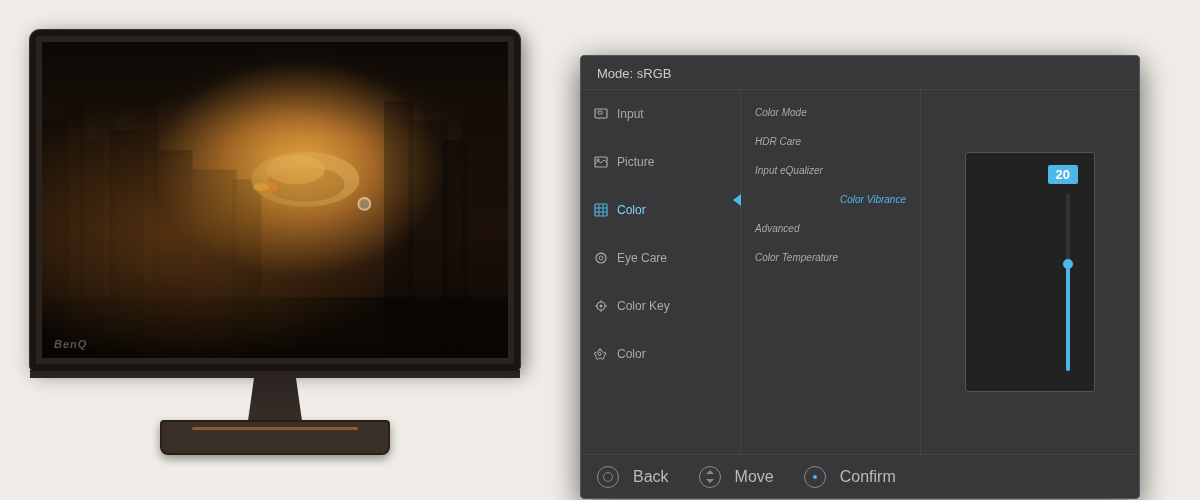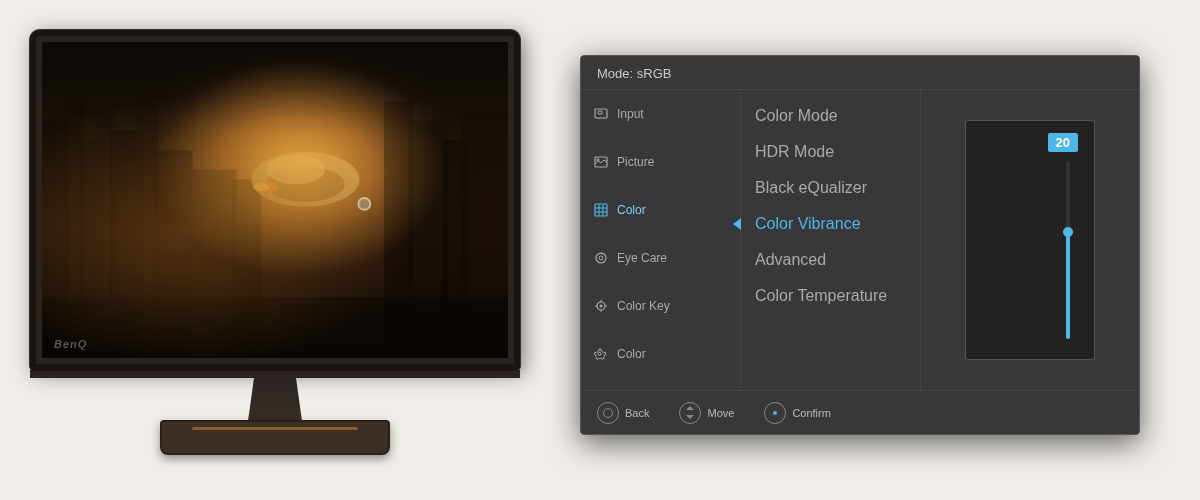--- a/index.html
+++ b/index.html
@@ -143,21 +143,21 @@
       border-radius: 2px;
       opacity: 0.6;
     }
 
     
     .osd-menu {
       position: absolute;
       right: 60px;
       top: 55px;
       width: 560px;
-      height: 380px;
+      height: 444px;
       background: rgba(45, 45, 48, 0.95);
       border: 1px solid #555;
       border-radius: 4px;
       box-shadow: 0 8px 30px rgba(0,0,0,0.6);
       display: flex;
       flex-direction: column;
     }
 
     .osd-title {
       padding: 10px 16px 8px;
@@ -211,26 +211,28 @@
       padding: 8px 0;
       border-right: 1px solid #444;
       display: flex;
       flex-direction: column;
       gap: 0;
     }
 
     .submenu-item {
       padding: 9px 14px;
       color: #aaa;
-      font-size: 16px;
+      font-size: 10px;
       cursor: pointer;
+      font-style: italic;
     }
 
     .submenu-item.active {
       color: #4db8e8;
+      text-align: right;
     }
 
     
     .osd-slider-panel {
       flex: 1;
       display: flex;
       align-items: center;
       justify-content: center;
       padding: 16px;
       position: relative;
@@ -323,23 +325,23 @@
       border-top: 1px solid #444;
       display: flex;
       align-items: center;
       padding: 0 16px;
       gap: 30px;
     }
 
     .bottom-control {
       display: flex;
       align-items: center;
-      gap: 6px;
+      gap: 14px;
       color: #bbb;
-      font-size: 11px;
+      font-size: 16px;
     }
 
     .control-icon {
       width: 22px;
       height: 22px;
       border: 1.5px solid #888;
       border-radius: 50%;
       display: flex;
       align-items: center;
       justify-content: center;
@@ -543,24 +545,24 @@
         </div>
 
       </div>
 
       <div class="osd-submenu">
 
         <div class="submenu-item">
           <span>Color Mode</span>
         </div>
         <div class="submenu-item">
-          <span>HDR Mode</span>
+          <span>HDR Care</span>
         </div>
         <div class="submenu-item">
-          <span>Black eQualizer</span>
+          <span>Input eQualizer</span>
         </div>
         <div class="submenu-item active" style="position:relative;">
           <span style="color:#4db8e8">Color Vibrance</span>
           <div class="submenu-arrow"></div>
         </div>
         <div class="submenu-item">
           <span>Advanced</span>
         </div>
         <div class="submenu-item">
           <span>Color Temperature</span>

